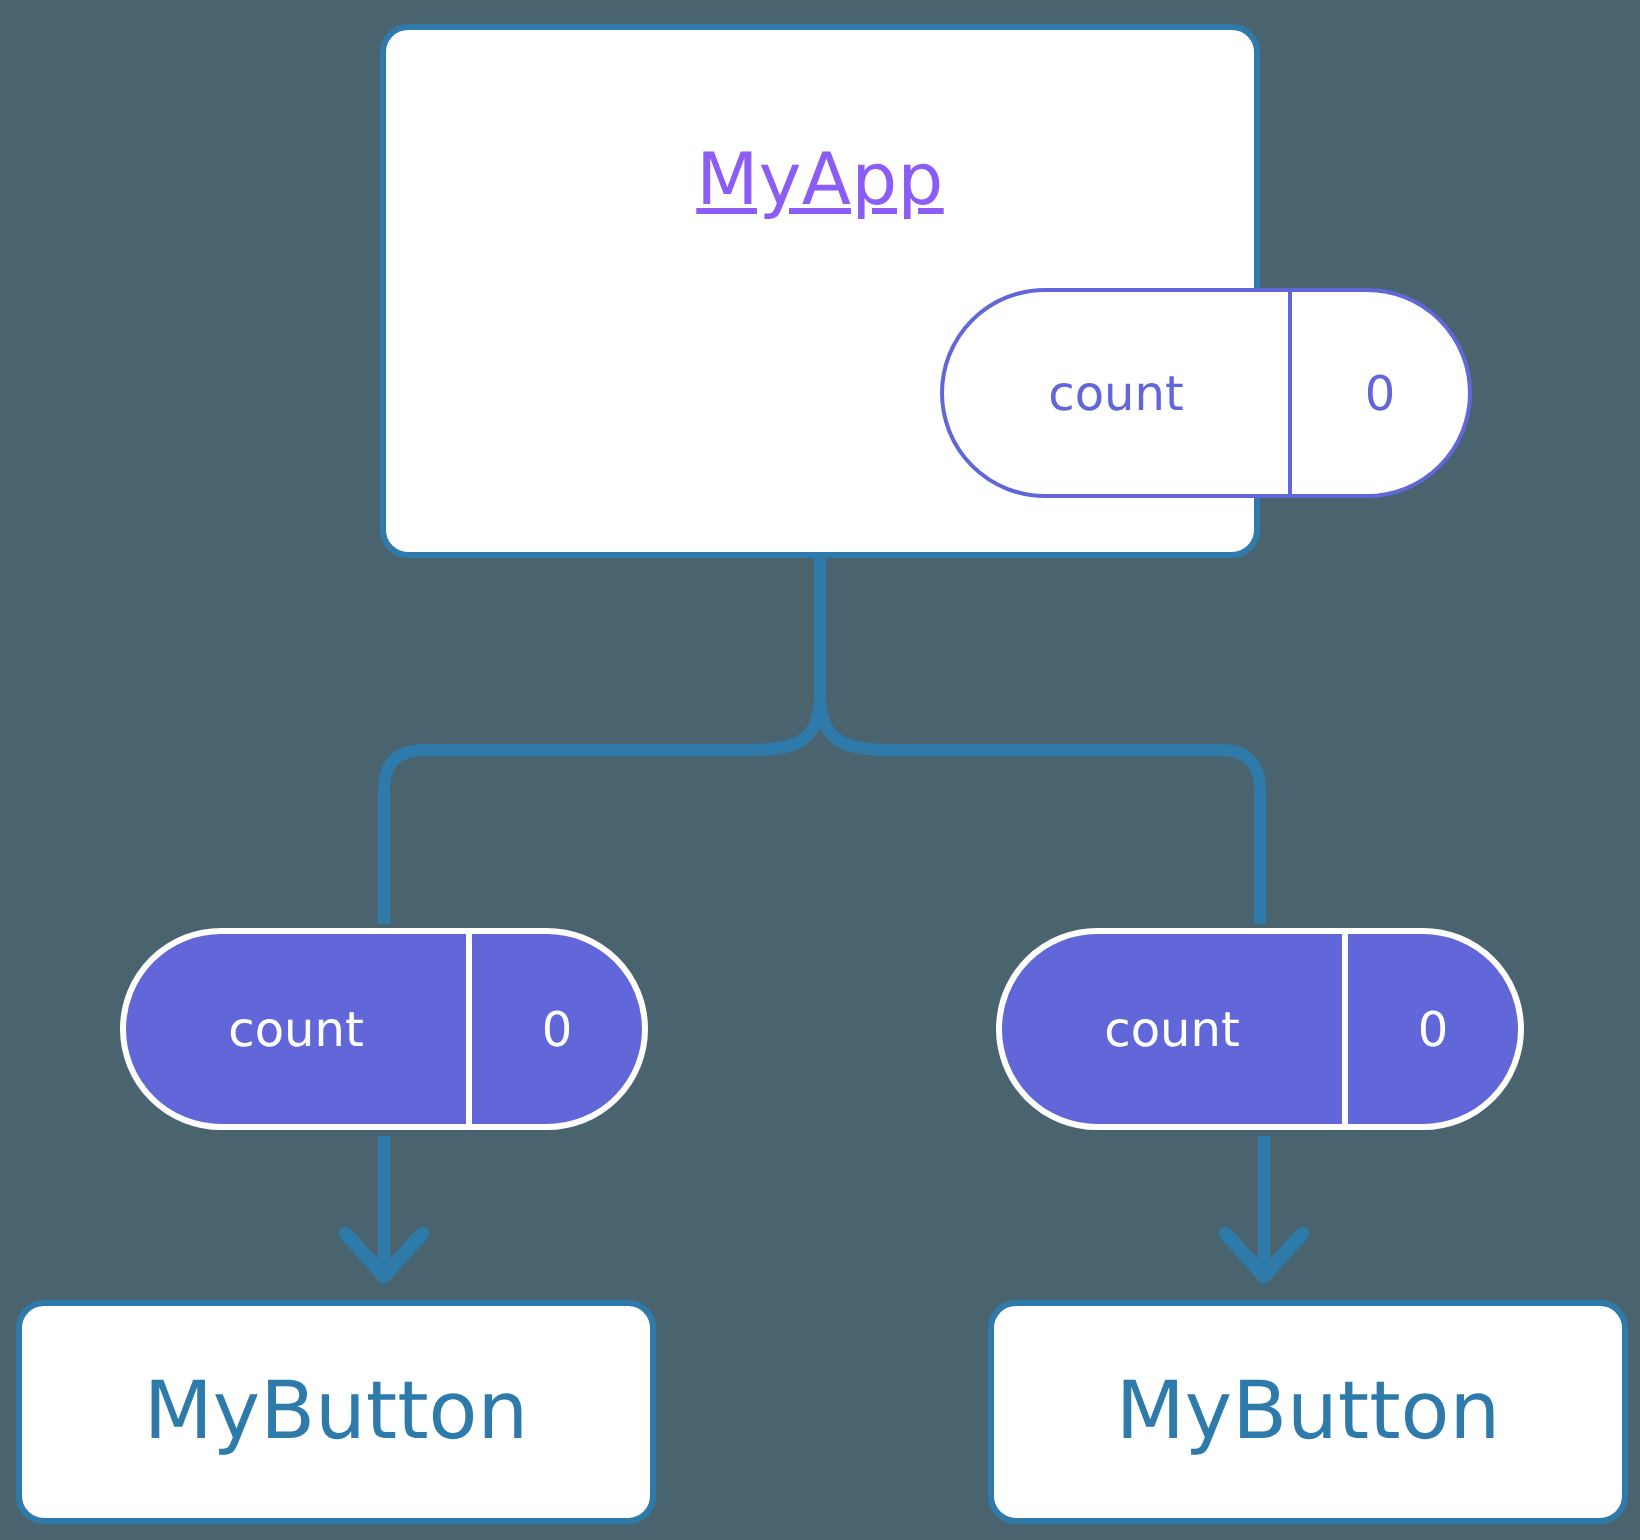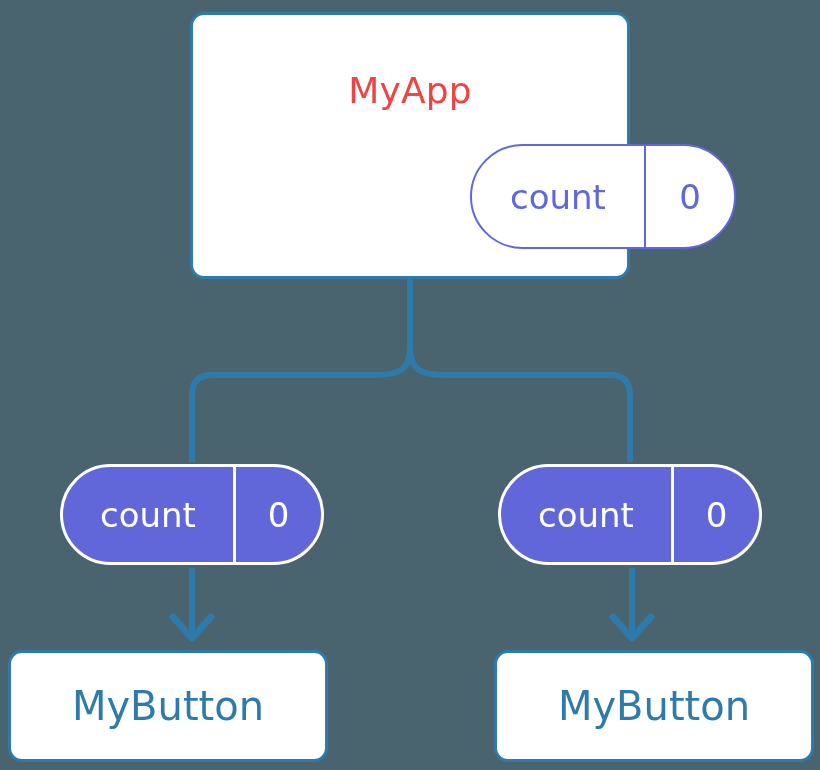--- a/index.html
+++ b/index.html
@@ -41,41 +41,42 @@
     top: 12px;
     width: 440px;
     height: 267px;
   }
   .component-title {
     position: absolute;
     left: 0;
     right: 0;
     top: 58px;
     text-align: center;
-    color: #ef4444;
+    color: #8b5cf6;
     font-size: 36px;
     letter-spacing: 0.2px;
     line-height: 1;
+    text-decoration: underline;
   }
 
   
   .state-pill {
     position: absolute;
     display: flex;
     align-items: stretch;
     box-sizing: border-box;
     border-radius: 999px;
     overflow: hidden;
   }
   .state-pill .pill-key,
   .state-pill .pill-value {
     display: flex;
     align-items: center;
     justify-content: center;
-    font-size: 34px;
+    font-size: 24px;
     line-height: 1;
     box-sizing: border-box;
   }
   .state-pill .pill-key { flex: 0 0 172px; }
   .state-pill .pill-value { flex: 1 1 auto; }
 
   
   .pill-outline {
     border: 2px solid #6167d8;
     background: #ffffff;

